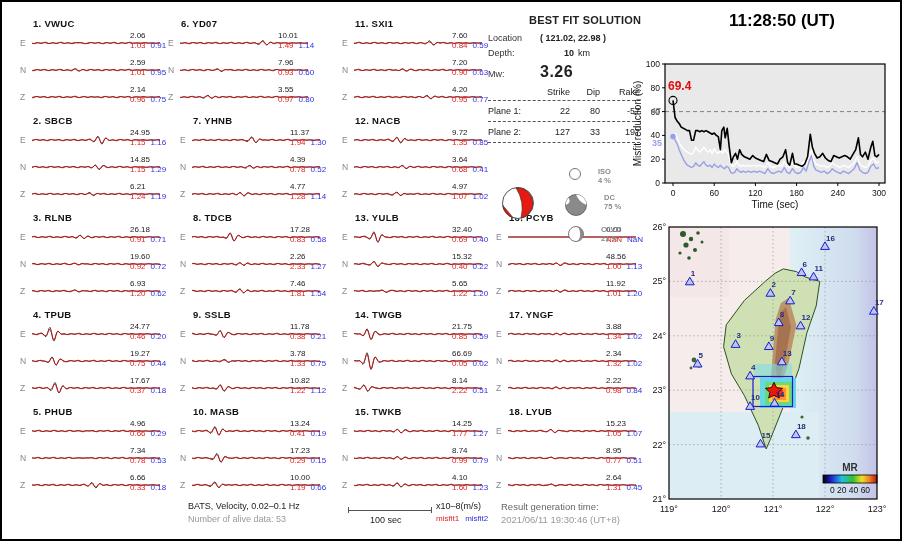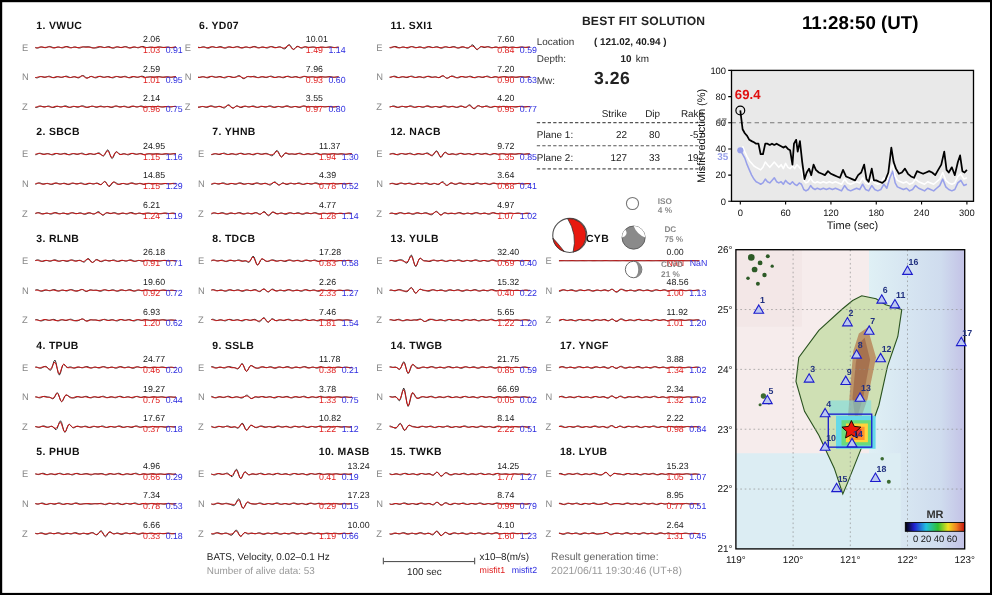--- a/index.html
+++ b/index.html
@@ -18,21 +18,21 @@
   .mrow{display:flex;gap:5px;}
   .m1{color:#e02020;}
   .m2{color:#2d2de0;}
   
   #solution{position:absolute;left:486px;top:12px;width:160px;font-size:9px;color:#222;}
   #solution .title{font-size:11px;font-weight:bold;margin-bottom:7px;letter-spacing:.2px;padding-left:41px;}
   .sol-row{display:flex;align-items:baseline;margin-bottom:5px;}
   .sol-label{width:52px;color:#333;}
   .sol-val{font-weight:bold;}
   .mw-val{font-size:16px;font-weight:bold;letter-spacing:.5px;}
-  .sdr{width:152px;margin-top:17px;}
+  .sdr{width:152px;margin-top:6px;}
   .sdr-head,.sdr-row{display:grid;grid-template-columns:46px 36px 30px 40px;}
   .sdr-head span{text-align:right;color:#222;}
   .sdr-row span{text-align:right;}
   .sdr-row .rlab{text-align:left;}
   .dash{border-bottom:1px dashed #555;height:3px;margin-bottom:3px;}
   .sdr-row{padding:2px 0 2px 0;}
   .balls{position:relative;height:100px;margin-top:6px;}
   .ball-item{position:absolute;display:flex;align-items:flex-start;gap:16px;font-weight:bold;}
   .ball-lab{font-size:7.5px;color:#8a8a8a;line-height:9px;}
   
@@ -476,21 +476,21 @@
     <div class="nums">
       <span class="amp">10.82</span>
       <span class="mrow">
         <span class="m1">1.22</span>
         <span class="m2">1.12</span>
       </span>
     </div>
   </div>
         </div>
   </div>
-      <div class="station" style="left: 176px; top: 404px; text-align: right;">
+      <div class="station" style="left: 176px; top: 404px;">
     <div class="st-name">10.  MASB</div>
     <div class="rows">
           <div class="wrow">
     <span class="comp">E</span>
     <svg class="trace" width="128" height="26">
       <path class="p-obs" d="M0,12.77L1,13.21L2,13.64L3,13.80L4,13.60L5,13.16L6,12.72L7,12.52L8,12.63L9,12.93L10,13.19L11,13.19L12,12.90L13,12.45L14,12.13L15,12.22L16,12.89L17,14.02L18,15.11L19,15.39L20,14.26L21,11.87L22,9.42L23,8.51L24,10.02L25,13.26L26,16.29L27,17.30L28,15.94L29,13.40L30,11.39L31,10.87L32,11.66L33,12.85L34,13.62L35,13.70L36,13.33L37,12.95L38,12.85L39,13.05L40,13.35L41,13.49L42,13.31L43,12.88L44,12.43L45,12.20L46,12.34L47,12.75L48,13.19L49,13.44L50,13.37L51,13.09L52,12.83L53,12.80L54,13.03L55,13.40L56,13.65L57,13.59L58,13.21L59,12.71L60,12.33L61,12.29L62,12.56L63,12.96L64,13.24L65,13.25L66,13.01L67,12.74L68,12.65L69,12.87L70,13.28L71,13.66L72,13.77L73,13.52L74,13.05L75,12.60L76,12.41L77,12.54L78,12.87L79,13.15L80,13.18L81,12.96L82,12.64L83,12.47L84,12.61L85,13.02L86,13.50L87,13.78L88,13.71L89,13.34L90,12.89L91,12.61L92,12.64L93,12.90L94,13.17L95,13.23L96,13.02L97,12.64L98,12.35L99,12.35L100,12.68L101,13.08L102,13.26L103,13.31L104,13.21L105,13.04L106,12.91L107,12.90L108,12.99L109,13.12L110,13.17L111,13.09L112,12.91L113,12.73L114,12.65L115,12.74L116,12.93L117,13.14L118,13.24L119,13.21L120,13.07L121,12.95L122,12.92L123,13.01L124,13.15L125,13.24L126,13.21L127,13.04L128,12.82"></path>
       <path class="p-syn" d="M0,13.14L1,13.38L2,13.45L3,13.29L4,12.96L5,12.63L6,12.48L7,12.57L8,12.83L9,13.10L10,13.22L11,13.13L12,12.91L13,12.71L14,12.70L15,12.93L16,13.40L17,13.97L18,14.37L19,14.21L20,13.21L21,11.53L22,9.96L23,9.60L24,11.04L25,13.70L26,16.09L27,16.78L28,15.51L29,13.31L30,11.63L31,11.27L32,11.99L33,12.96L34,13.49L35,13.44L36,13.10L37,12.84L38,12.83L39,12.99L40,13.13L41,13.09L42,12.88L43,12.64L44,12.53L45,12.65L46,12.97L47,13.31L48,13.50L49,13.45L50,13.21L51,12.94L52,12.81L53,12.88L54,13.07L55,13.23L56,13.22L57,13.00L58,12.70L59,12.48L60,12.49L61,12.73L62,13.08L63,13.35L64,13.40L65,13.25L66,13.01L67,12.87L68,12.91L69,13.11L70,13.32L71,13.37L72,13.20L73,12.87L74,12.56L75,12.44L76,12.58L77,12.87L78,13.16L79,13.28L80,13.20L81,12.99L82,12.84L83,12.87L84,13.08L85,13.34L86,13.49L87,13.40L88,13.11L89,12.76L90,12.53L91,12.54L92,12.75L93,13.02L94,13.17L95,13.12L96,12.94L97,12.76L98,12.75L99,12.94L100,13.25L101,13.22L102,13.24L103,13.14L104,13.00L105,12.87L106,12.83L107,12.89L108,12.99L109,13.06L110,13.04L111,12.96L112,12.86L113,12.82L114,12.89L115,13.03L116,13.17L117,13.24L118,13.20L119,13.08L120,12.95L121,12.89L122,12.91L123,13.00L124,13.07L125,13.07L126,12.98L127,12.86L128,12.78"></path>
     </svg>
     <div class="nums">
       <span class="amp">13.24</span>
@@ -905,21 +905,21 @@
     </div>
   </div>
         </div>
   </div>
     </div>
 
   <div id="solution">
     <div class="title">BEST FIT SOLUTION</div>
     <div class="sol-row">
       <span class="sol-label">Location</span>
-      <span class="sol-val">( 121.02,  40.94 )</span>
+      <span class="sol-val">( 121.02,  22.98 )</span>
     </div>
     <div class="sol-row">
       <span class="sol-label">Depth:</span>
       <span class="sol-val" style="margin-left:24px">10</span>
       <span style="margin-left:4px">km</span>
     </div>
     <div class="sol-row">
       <span class="sol-label">Mw:</span>
       <span class="mw-val">3.26</span>
     </div>

